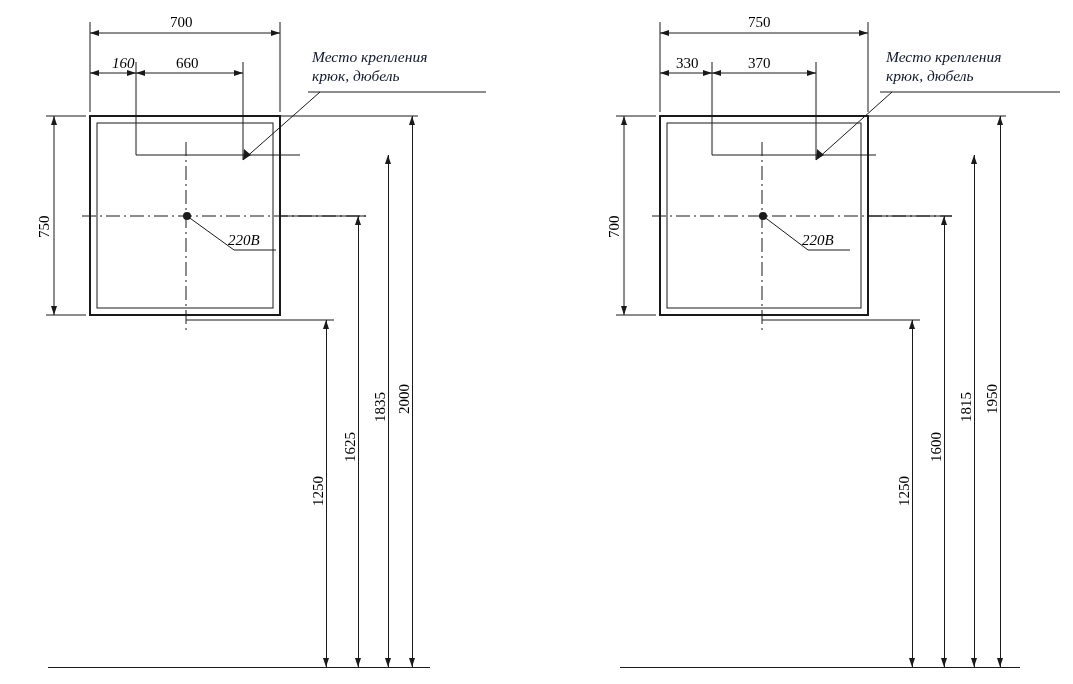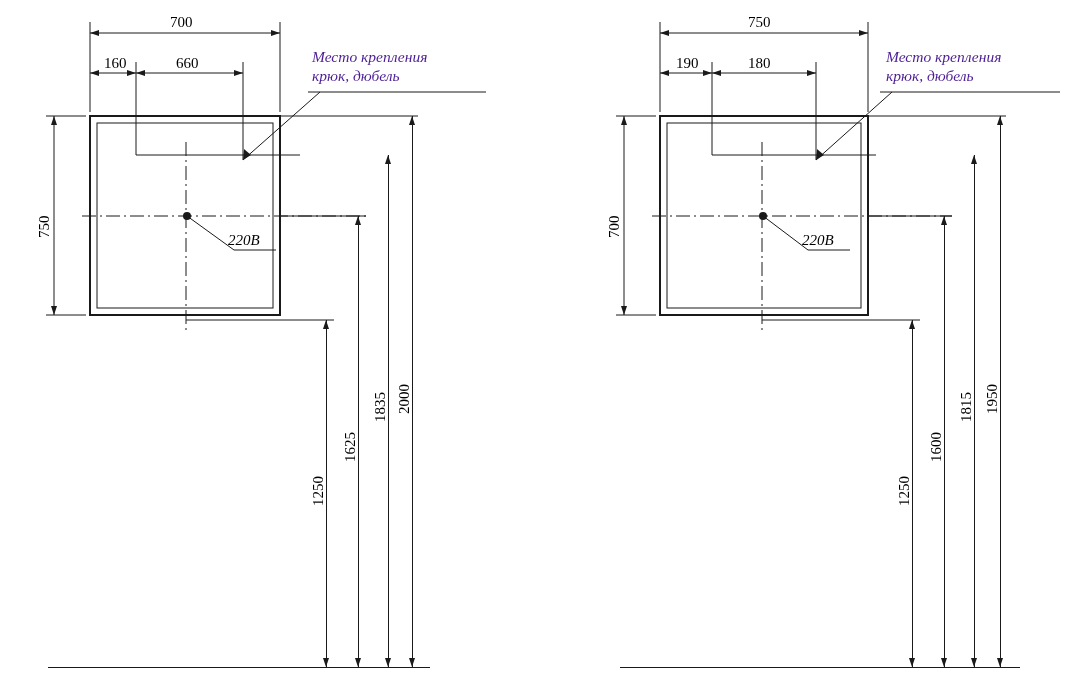--- a/index.html
+++ b/index.html
@@ -63,21 +63,21 @@
     text-align: center;
   }
   .lbl-vert {
     transform-origin: left top;
     transform: rotate(-90deg);
   }
   .note {
     font-family: "Liberation Serif", serif;
     font-size: 15.5px;
     font-style: italic;
-    color: #4c1d95;
+    color: #0f172a;
     white-space: nowrap;
     line-height: 1.25;
   }
 </style>
 </head>
 <body>
 
 <div id="sheet">
 
   <svg class="drawing" viewBox="0 0 1073 684">
@@ -199,40 +199,40 @@
     <path class="dot" d="M974,667 l-3,-9 l6,0 z"></path>
 
     <line class="ln-thin" x1="868" y1="116" x2="1006" y2="116"></line>
     <line class="ln" x1="1000" y1="116" x2="1000" y2="667"></line>
     <path class="dot" d="M1000,116 l-3,9 l6,0 z"></path>
     <path class="dot" d="M1000,667 l-3,-9 l6,0 z"></path>
 
   </svg>
 
   <div class="lbl" style="left:170px; top:14px;">700</div>
-  <div class="lbl" style="left:104px; top:55px;">160</div>
+  <div class="lbl" style="left:112px; top:55px;font-style:italic;">160</div>
   <div class="lbl" style="left:176px; top:55px;">660</div>
 
   <div class="lbl lbl-vert" style="left:36px; top:238px;">750</div>
 
   <div class="lbl lbl-vert" style="left:310px; top:506px;">1250</div>
   <div class="lbl lbl-vert" style="left:342px; top:462px;">1625</div>
   <div class="lbl lbl-vert" style="left:372px; top:422px;">1835</div>
   <div class="lbl lbl-vert" style="left:396px; top:414px;">2000</div>
 
   <div class="lbl lbl-italic" style="left:228px; top:232px;">220В</div>
 
   <div class="note" style="position:absolute; left:312px; top:47px;">
     <div>Место крепления</div>
     <div>крюк, дюбель</div>
   </div>
 
   <div class="lbl" style="left:748px; top:14px;">750</div>
-  <div class="lbl" style="left:676px; top:55px;">190</div>
-  <div class="lbl" style="left:748px; top:55px;">180</div>
+  <div class="lbl" style="left:676px; top:55px;">330</div>
+  <div class="lbl" style="left:748px; top:55px;">370</div>
 
   <div class="lbl lbl-vert" style="left:606px; top:238px;">700</div>
 
   <div class="lbl lbl-vert" style="left:896px; top:506px;">1250</div>
   <div class="lbl lbl-vert" style="left:928px; top:462px;">1600</div>
   <div class="lbl lbl-vert" style="left:958px; top:422px;">1815</div>
   <div class="lbl lbl-vert" style="left:984px; top:414px;">1950</div>
 
   <div class="lbl lbl-italic" style="left:802px; top:232px;">220В</div>
 

